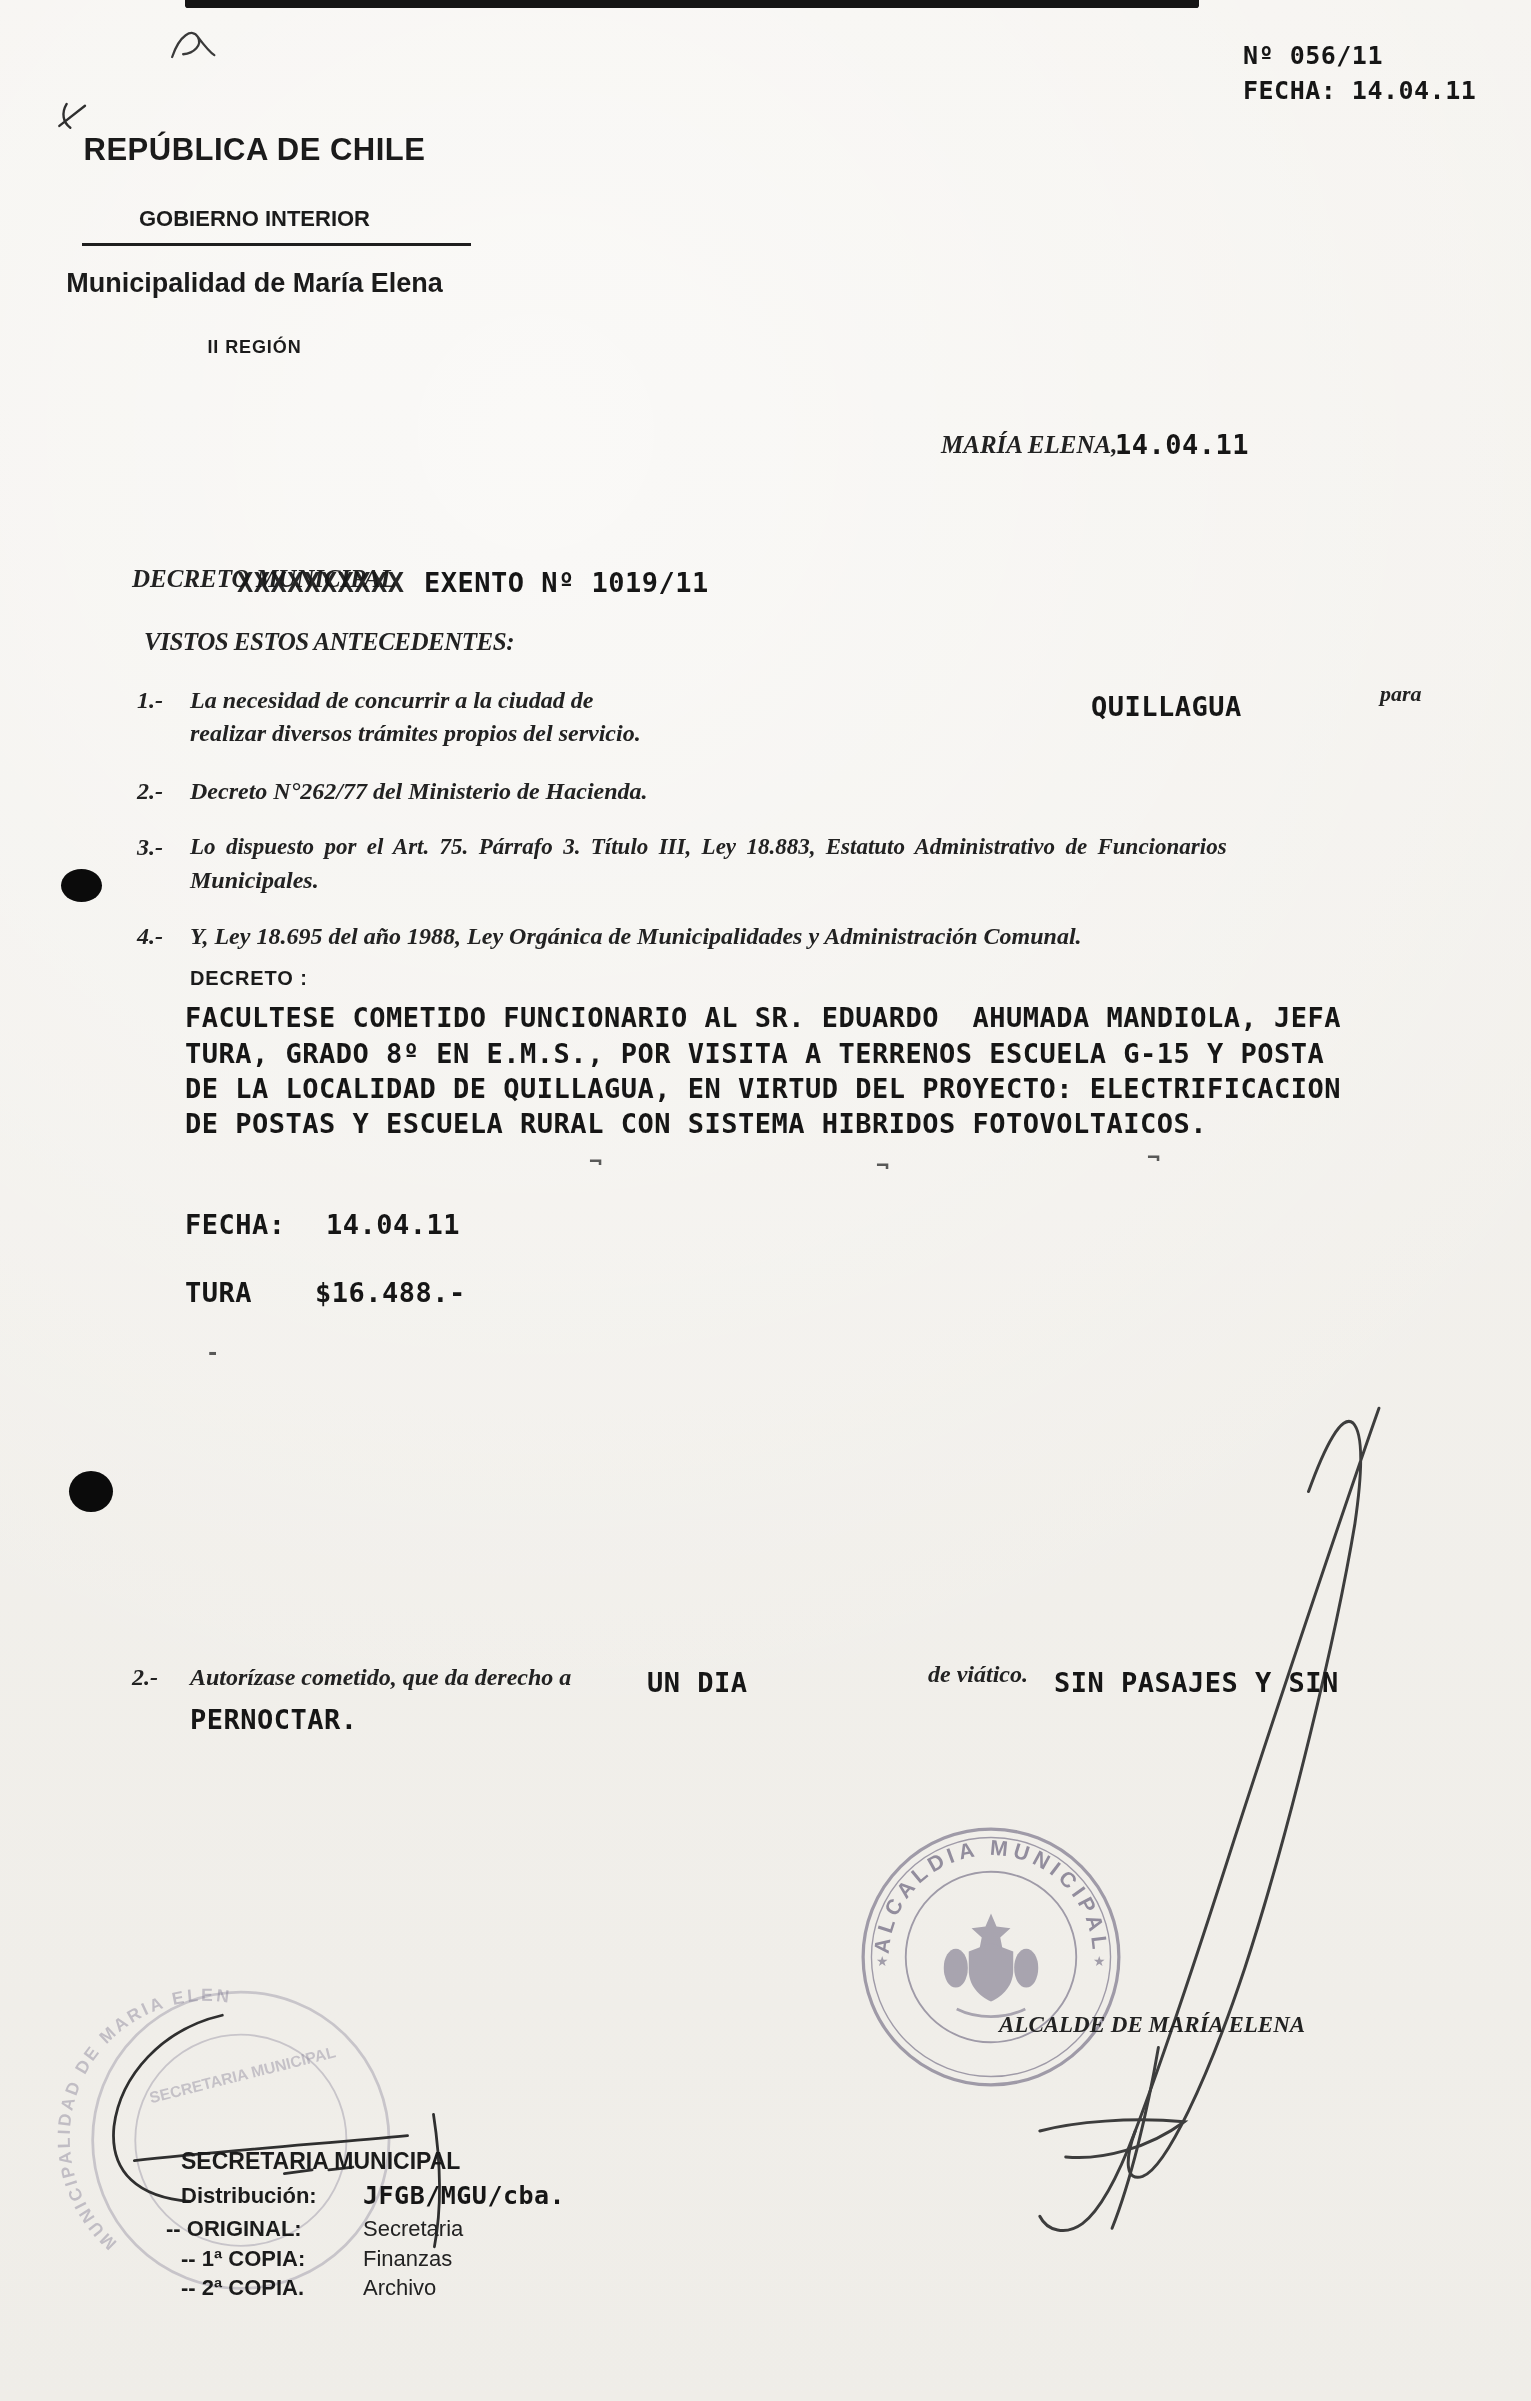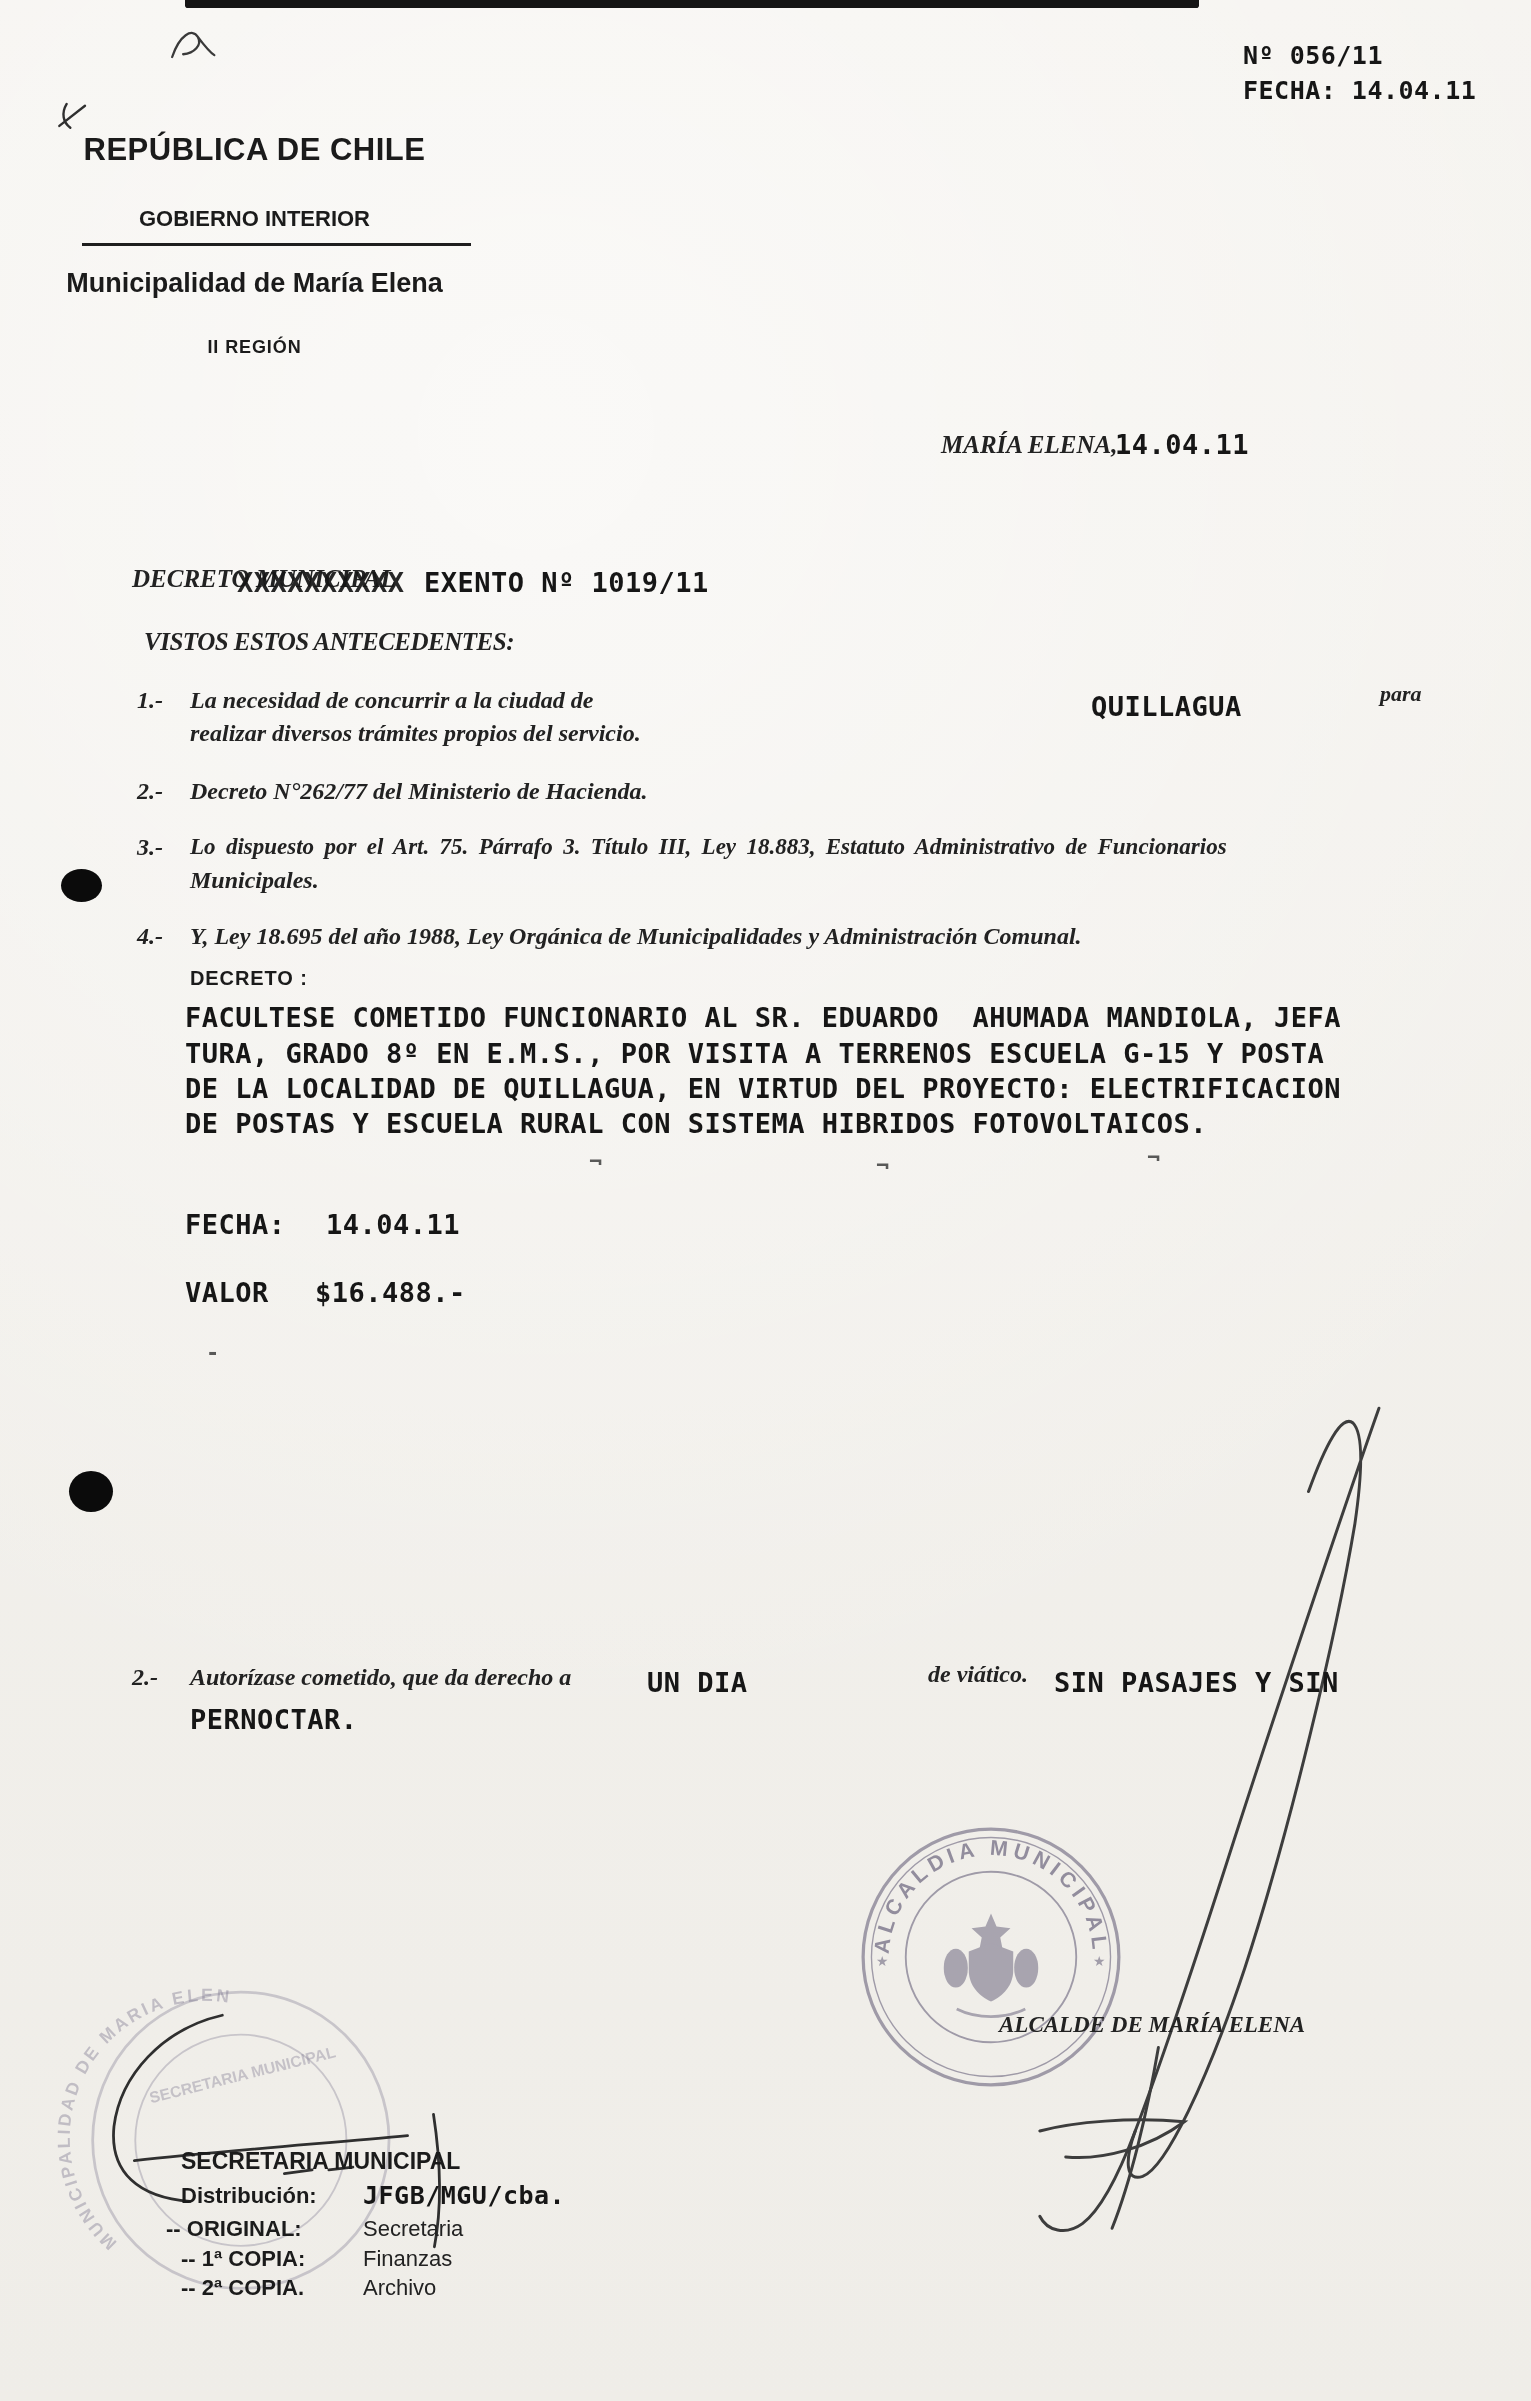--- a/index.html
+++ b/index.html
@@ -82,21 +82,21 @@
   <div class="abs mono" style="left:185px;top:1073px;">DE LA LOCALIDAD DE QUILLAGUA, EN VIRTUD DEL PROYECTO: ELECTRIFICACION</div>
   <div class="abs mono" style="left:185px;top:1108px;">DE POSTAS Y ESCUELA RURAL CON SISTEMA HIBRIDOS FOTOVOLTAICOS.</div>
 
   <div class="abs mark" style="left:589px;top:1149px;">¬</div>
   <div class="abs mark" style="left:876px;top:1153px;">¬</div>
   <div class="abs mark" style="left:1147px;top:1145px;">¬</div>
   <div class="abs mark" style="left:206px;top:1340px;">-</div>
 
   <div class="abs mono" style="left:185px;top:1209px;">FECHA:</div>
   <div class="abs mono" style="left:326px;top:1209px;">14.04.11</div>
-  <div class="abs mono" style="left:185px;top:1277px;">VALOR</div>
+  <div class="abs mono" style="left:185px;top:1277px;">TURA</div>
   <div class="abs mono" style="left:315px;top:1277px;">$16.488.-</div>
 
   <div class="hole" style="left:61px;top:869px;width:41px;height:33px;"></div>
   <div class="hole" style="left:69px;top:1471px;width:44px;height:41px;"></div>
 
   <svg class="abs" style="left:936px;top:1334px;" width="556" height="936" viewBox="0 0 600 1010">
     <g fill="none" stroke="#3d3d3d" stroke-width="3.2" stroke-linecap="round">
       <path d="M478,80 C448,165 372,390 322,545 C282,670 238,800 215,860 C203,893 205,915 223,909 C248,900 293,805 333,685 C382,535 432,325 452,205 C460,150 462,108 450,96 C438,86 420,120 402,170"></path>
       <path d="M215,860 C198,905 178,945 158,960 C140,973 120,968 112,952"></path>
       <path d="M112,860 C150,850 210,845 268,850 C230,878 180,892 140,888"></path>

